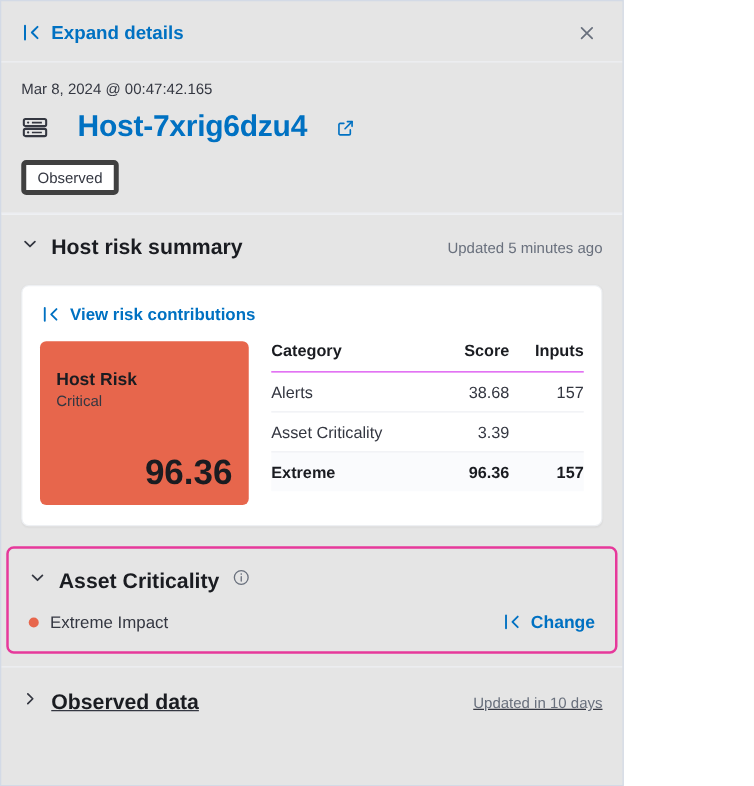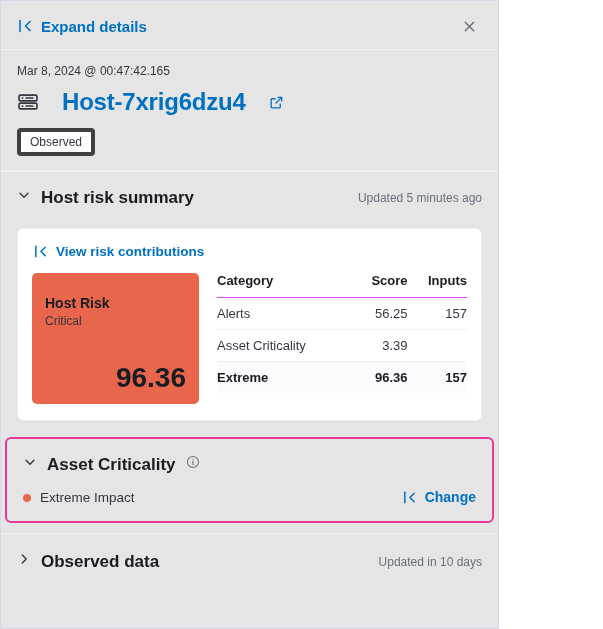--- a/index.html
+++ b/index.html
@@ -354,21 +354,21 @@
             <thead>
               <tr>
                 <th>Category</th>
                 <th class="num">Score</th>
                 <th class="num">Inputs</th>
               </tr>
             </thead>
             <tbody>
               <tr>
                 <td>Alerts</td>
-                <td class="num">56.25</td>
+                <td class="num">38.68</td>
                 <td class="num">157</td>
               </tr>
               <tr>
                 <td>Asset Criticality</td>
                 <td class="num">3.39</td>
                 <td class="num"></td>
               </tr>
               <tr class="result">
                 <td>Extreme</td>
                 <td class="num">96.36</td>
@@ -411,21 +411,21 @@
                 <path d="M3 2.5v11"></path>
                   <path d="M13 3.5L8.5 8l4.5 4.5"></path>
               </svg>
             </span>
             <span>Change</span>
           </div>
         </div>
       </div>
     </div>
 
-    <div class="observed-section section-divider" style="border-top:1px solid #eef0f3; margin-top:10px;">
+    <div class="observed-section section-divider" style="border-top:1px solid #eef0f3; margin-top:10px;text-decoration:underline;">
       <div class="section-head">
         <div class="section-title-wrap">
           <span class="accordion-arrow">
             <svg width="14" height="14" viewBox="0 0 16 16" fill="none" stroke="currentColor" stroke-width="1.6" stroke-linecap="round" stroke-linejoin="round">
               <path d="M6 3.5L10.5 8 6 12.5"></path>
             </svg>
           </span>
           <span class="section-title">Observed data</span>
         </div>
         <span class="section-meta">Updated in 10 days</span>

